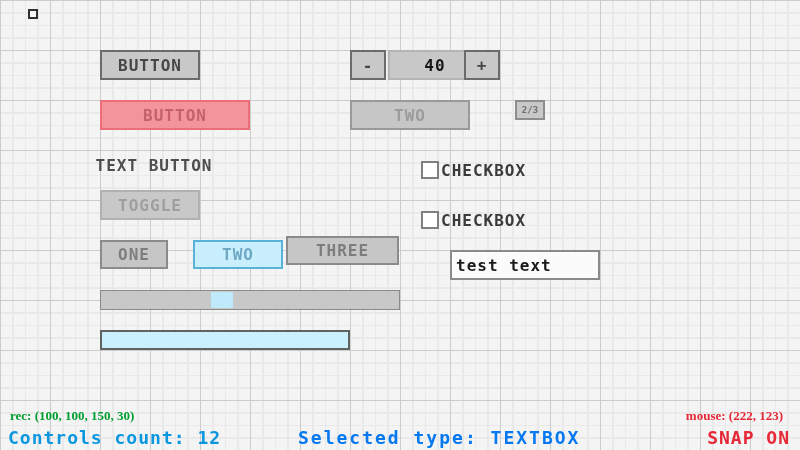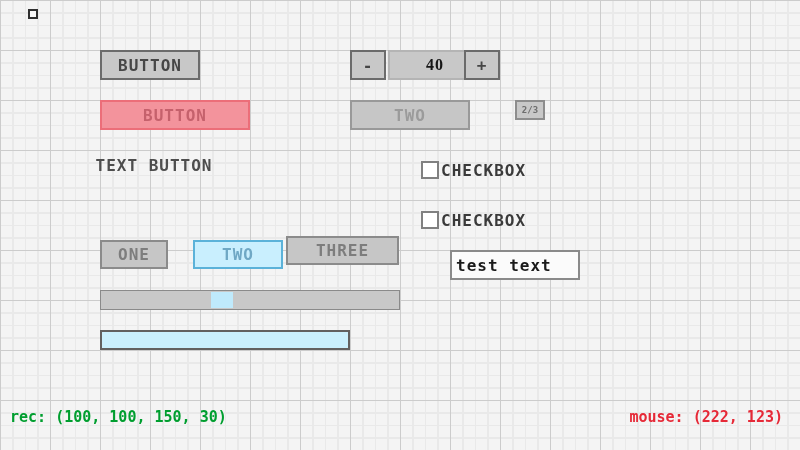--- a/index.html
+++ b/index.html
@@ -45,66 +45,70 @@
   .slider{background:#c8c8c8;border:1px solid #8a8a8a;}
   .slider-handle{position:absolute;left:110px;top:1px;width:22px;height:16px;background:#bfeafc;}
   
   .bluebar{background:#c9f0fe;border:2px solid #616161;}
   
   .lbl{color:#4d4d4d;}
   
   .marker{background:#f8f8f8;border:2px solid #2f2f2f;}
   
   .status{position:absolute;font-weight:bold;white-space:pre;}
-  .st-small{font-size:15px;letter-spacing:0;}
+  .st-small{font-size:13px;letter-spacing:0;font-family:Liberation Serif, serif;}
   .st-big{font-size:18px;letter-spacing:1px;}
   .st-green{color:#009e2f;}
   .st-blue-count{color:#0a97e0;}
   .st-blue-sel{color:#0678f0;letter-spacing:2px;}
   .st-red{color:#e62937;text-align:center;}
 </style>
 </head>
 <body>
 
 <div class="canvas">
 
   <div class="ctl marker" style="left:28px;top:9px;width:10px;height:10px;"></div>
 
   <div class="ctl btn" style="left:100px;top:50px;width:100px;height:30px;">BUTTON</div>
 
   <div class="ctl btn-sel" style="left:100px;top:100px;width:150px;height:30px;">BUTTON</div>
 
   <div class="ctl lbl" style="left:114px;top:158px;width:80px;height:14px;">TEXT BUTTON</div>
 
+  <div class="ctl tgl" style="left:100px;top:190px;width:100px;height:30px;">TOGGLE</div>
 
   <div class="ctl seg" style="left:100px;top:240px;width:68px;height:29px;">ONE</div>
   <div class="ctl seg-active" style="left:193px;top:240px;width:90px;height:29px;">TWO</div>
   <div class="ctl seg" style="left:286px;top:236px;width:113px;height:29px;">THREE</div>
 
   <div class="ctl slider" style="left:100px;top:290px;width:300px;height:20px;">
     <div class="slider-handle"></div>
   </div>
 
   <div class="ctl bluebar" style="left:100px;top:330px;width:250px;height:20px;"></div>
 
   <div class="ctl btn" style="left:350px;top:50px;width:36px;height:30px;">-</div>
-  <div class="ctl spin-val" style="left:388px;top:50px;width:94px;height:30px;font-family:Liberation Serif, serif;">40</div>
+  <div class="ctl spin-val" style="left:388px;top:50px;width:94px;height:30px;">40</div>
   <div class="ctl btn" style="left:464px;top:50px;width:36px;height:30px;">+</div>
 
   <div class="ctl combo" style="left:350px;top:100px;width:120px;height:30px;">TWO</div>
   <div class="ctl combo-counter" style="left:471px;top:100px;width:30px;height:20px;margin-left:44px;">2/3</div>
 
   <div class="ctl chk" style="left:421px;top:161px;width:18px;height:18px;"></div>
   <div class="ctl chk-label" style="left:441px;top:163px;width:70px;height:14px;">CHECKBOX</div>
 
   <div class="ctl chk" style="left:421px;top:211px;width:18px;height:18px;"></div>
   <div class="ctl chk-label" style="left:441px;top:213px;width:70px;height:14px;">CHECKBOX</div>
 
-  <div class="ctl txtbox" style="left:450px;top:250px;width:130px;height:30px;">test text</div>
+  <div class="ctl txtbox" style="left:450px;top:250px;width:150px;height:30px;">test text</div>
 
   <div class="status st-small st-green" style="left:10px;top:408px;">rec: (100, 100, 150, 30)</div>
 
+  <div class="status st-big st-blue-count" style="left:8px;top:427px;">Controls count: 12</div>
 
+  <div class="status st-big st-blue-sel" style="left:298px;top:427px;">Selected type: TEXTBOX</div>
 
   <div class="status st-small st-red" style="right:17px;top:408px;">mouse: (222, 123)</div>
 
+  <div class="status st-big st-red" style="right:10px;top:427px;">SNAP ON</div>
 
 </div>
 
 </body></html>

